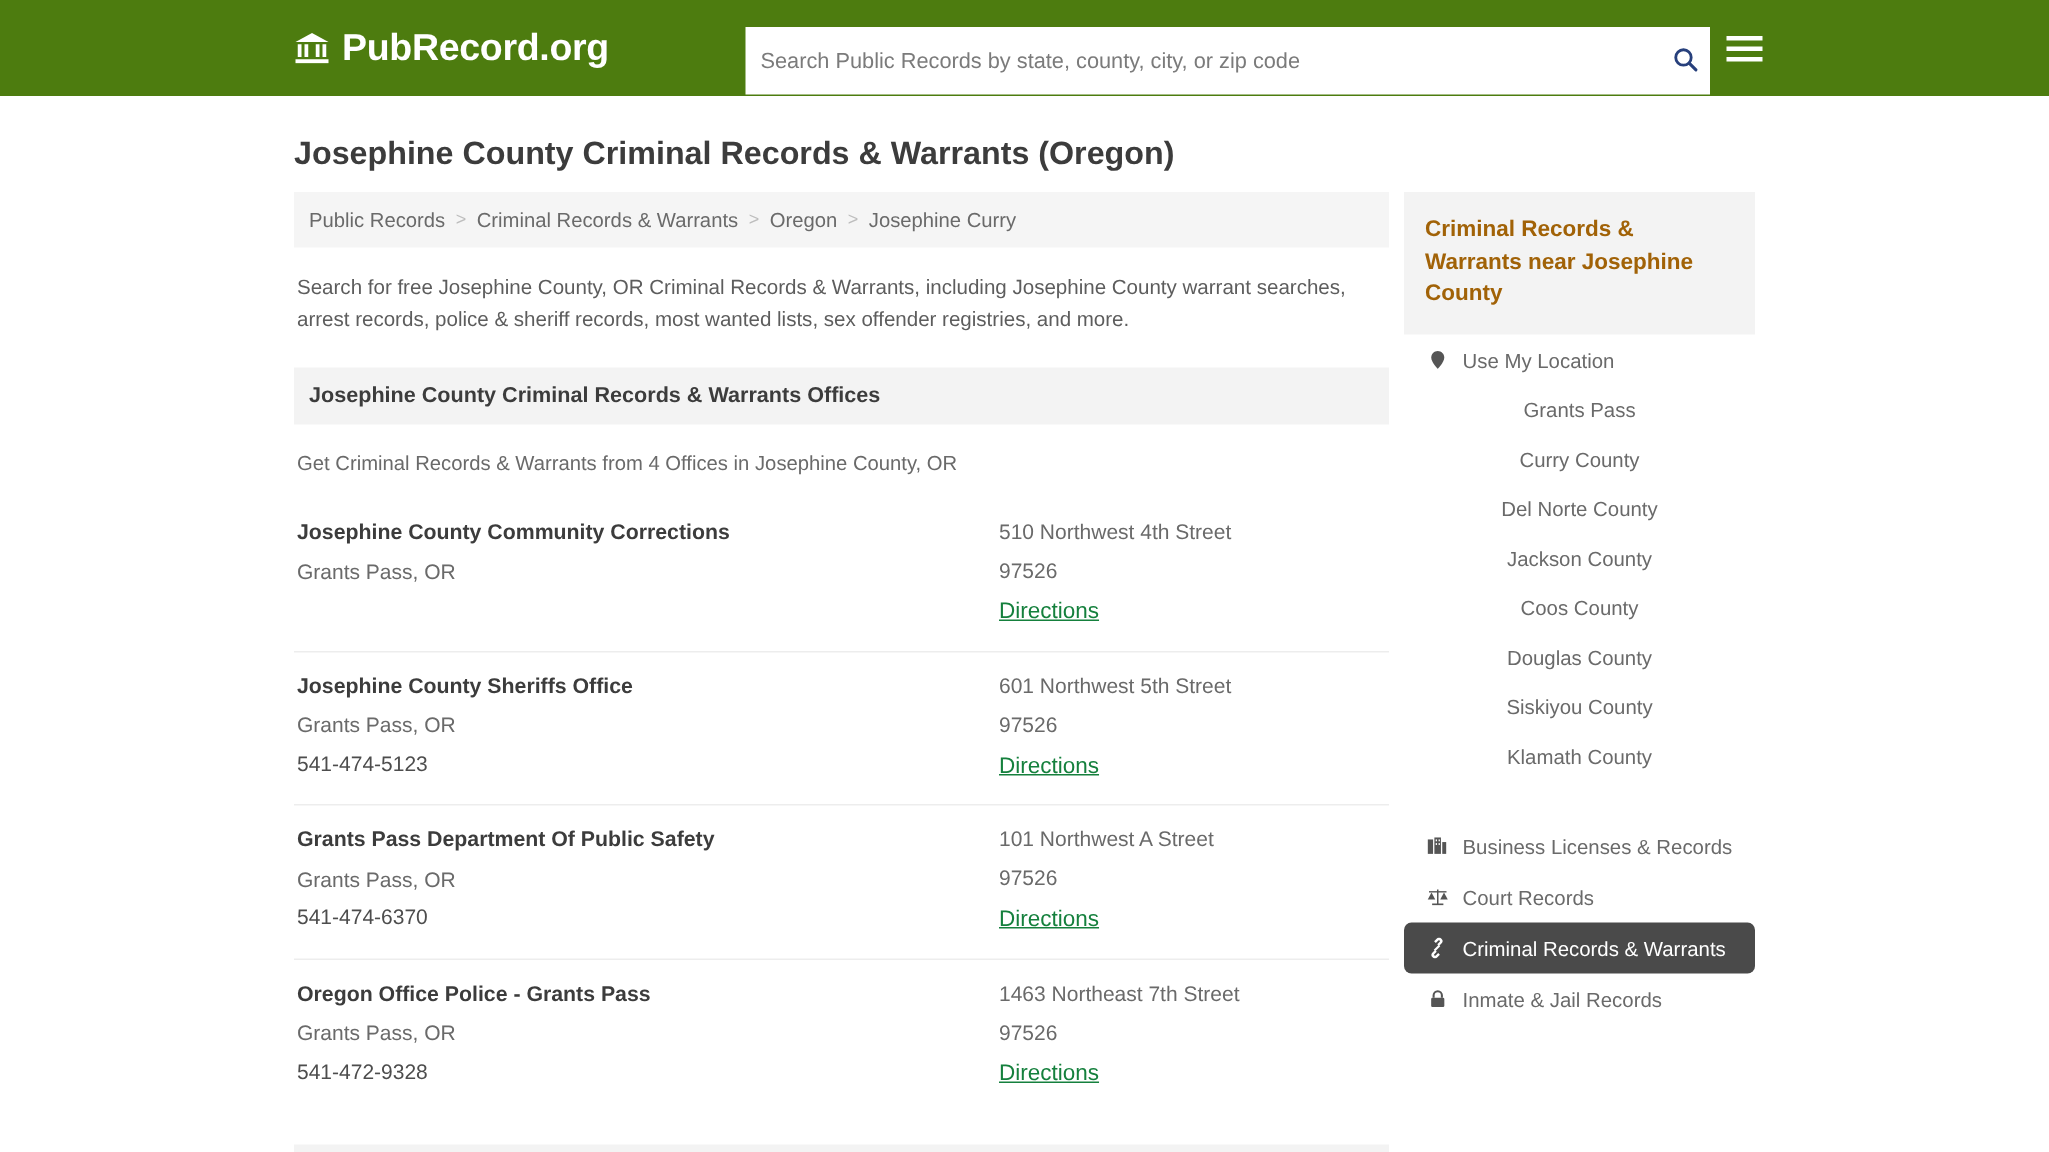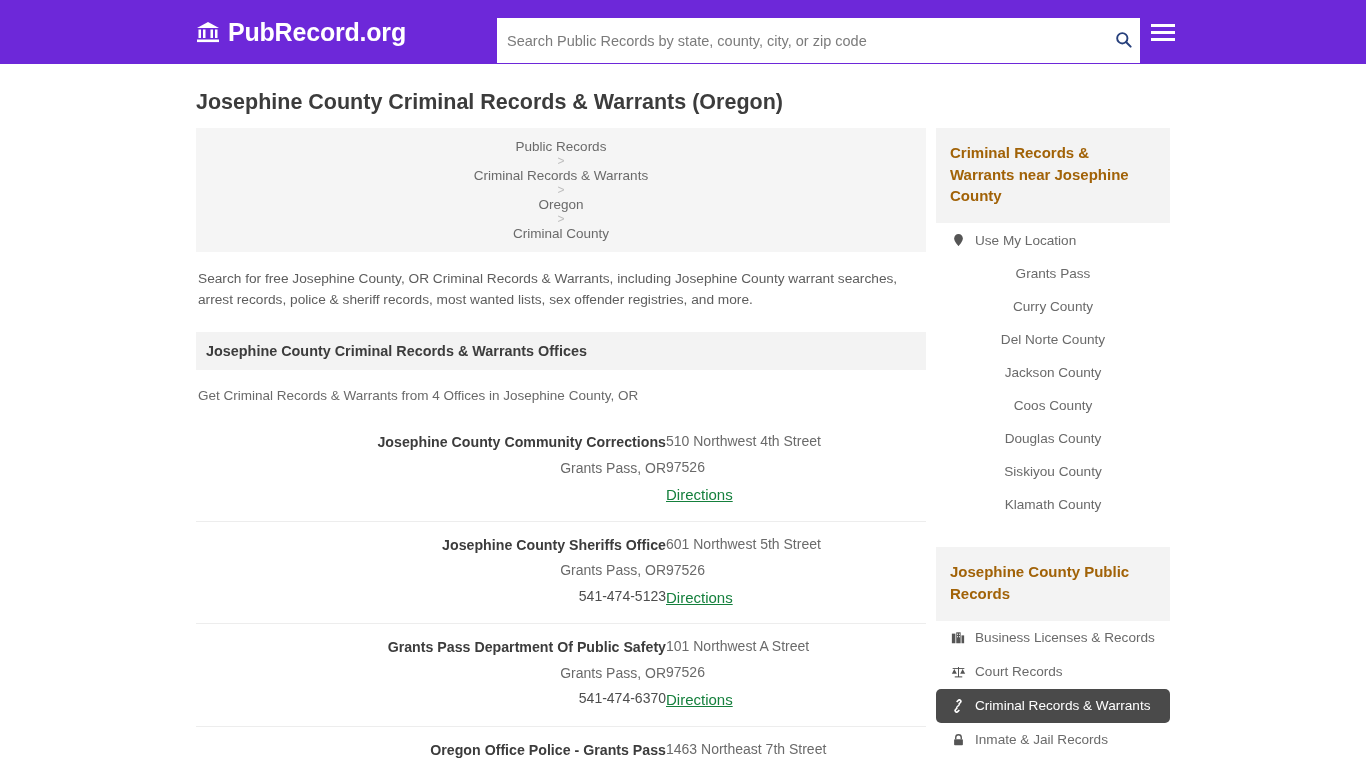--- a/index.html
+++ b/index.html
@@ -7,21 +7,21 @@
     margin: 0; padding: 0;
     width: 1366px; height: 768px;
     background: #ffffff;
     font-family: "Liberation Sans", sans-serif;
     overflow: hidden;
   }
 
   
   .site-header {
     height: 64px;
-    background: #6d28d9;
+    background: #4d7c0f;
     display: flex;
     align-items: center;
     position: relative;
   }
   .brand {
     display: flex;
     align-items: center;
     gap: 8px;
     margin-left: 196px;
     text-decoration: none;
@@ -94,21 +94,21 @@
   }
   .main-col { width: 730px; }
   .side-col { width: 234px; margin-left: 10px; }
 
   
   .breadcrumb {
     background: #f5f5f5;
     padding: 11px 10px;
     font-size: 13.5px;
     color: #6a6a6a;
-    display: flex; align-items: center; flex-wrap: wrap; flex-direction: column;
+    display: flex; align-items: center; flex-wrap: wrap;
   }
   .breadcrumb a {
     color: #6a6a6a;
     text-decoration: none;
   }
   .breadcrumb .sep {
     color: #bdbdbd;
     margin: 0 7px;
     font-size: 12px;
   }
@@ -137,21 +137,21 @@
   }
 
   
   .office-list { margin-top: 16px; }
   .office-row {
     display: flex;
     padding: 10px 2px 12px 2px;
     border-bottom: 1px solid #ededed;
   }
   .office-row:last-child { border-bottom: 0; }
-  .office-left { width: 468px; text-align: right; }
+  .office-left { width: 468px; }
   .office-right { flex: 1; }
   .office-name {
     font-size: 14.2px;
     font-weight: bold;
     color: #3c3c3c;
     line-height: 1.85;
   }
   .office-line {
     font-size: 14px;
     color: #6a6a6a;
@@ -243,21 +243,21 @@
 
     <div class="main-col">
 
       <nav class="breadcrumb">
         <a href="#">Public Records</a>
         <span class="sep">&gt;</span>
         <a href="#">Criminal Records &amp; Warrants</a>
         <span class="sep">&gt;</span>
         <a href="#">Oregon</a>
         <span class="sep">&gt;</span>
-        <a href="#">Criminal County</a>
+        <a href="#">Josephine Curry</a>
       </nav>
 
       <p class="intro">Search for free Josephine County, OR Criminal Records &amp; Warrants, including Josephine County warrant searches, arrest records, police &amp; sheriff records, most wanted lists, sex offender registries, and more.</p>
 
       <div class="section-head">Josephine County Criminal Records &amp; Warrants Offices</div>
       <div class="section-sub">Get Criminal Records &amp; Warrants from 4 Offices in Josephine County, OR</div>
 
       <div class="office-list">
 
         <div class="office-row">
@@ -349,21 +349,20 @@
         </li>
         <li class="side-item no-ico">
           <span>Siskiyou County</span>
         </li>
         <li class="side-item no-ico">
           <span>Klamath County</span>
         </li>
       </ul>
 
       <div class="side-block-2">
-        <div class="side-head">Josephine County Public Records</div>
         <ul class="side-list">
 
           <li class="side-item">
             <span class="ico">
               <svg viewBox="0 0 16 16" width="14" height="14" aria-hidden="true">
                 <rect x="1" y="3" width="4" height="11" fill="#555"></rect>
                 <rect x="6" y="1.5" width="5" height="12.5" fill="#555"></rect>
                 <rect x="12" y="5" width="3" height="9" fill="#555"></rect>
                 <rect x="7" y="3" width="1" height="1.4" fill="#fff"></rect>
                 <rect x="9.2" y="3" width="1" height="1.4" fill="#fff"></rect>

